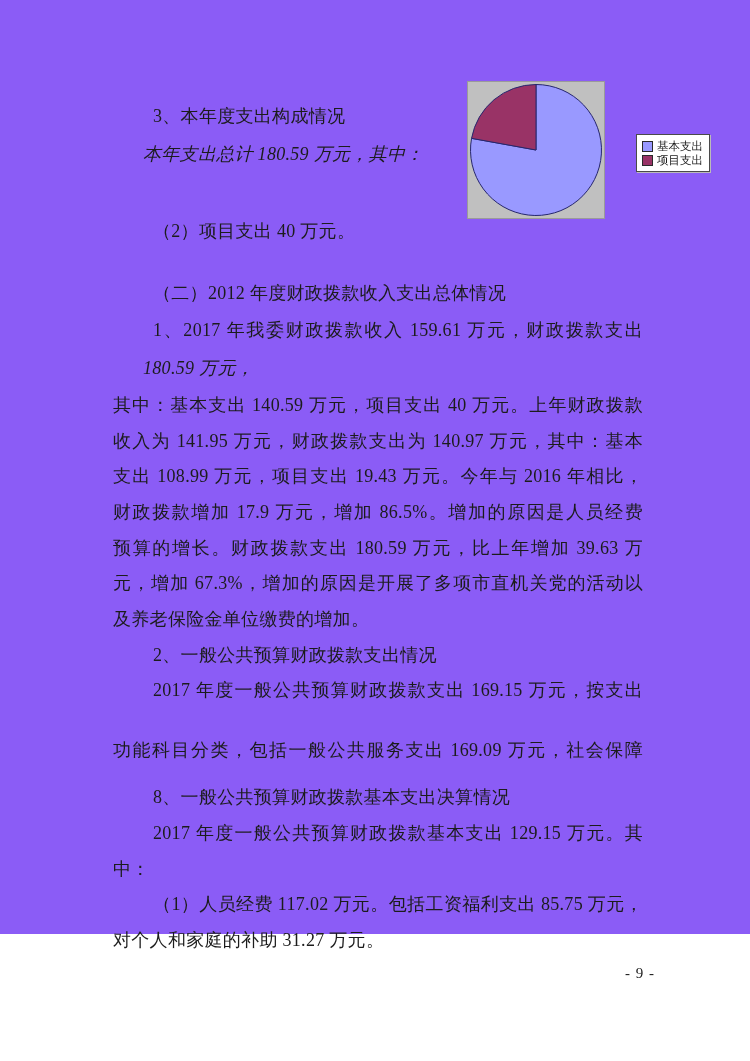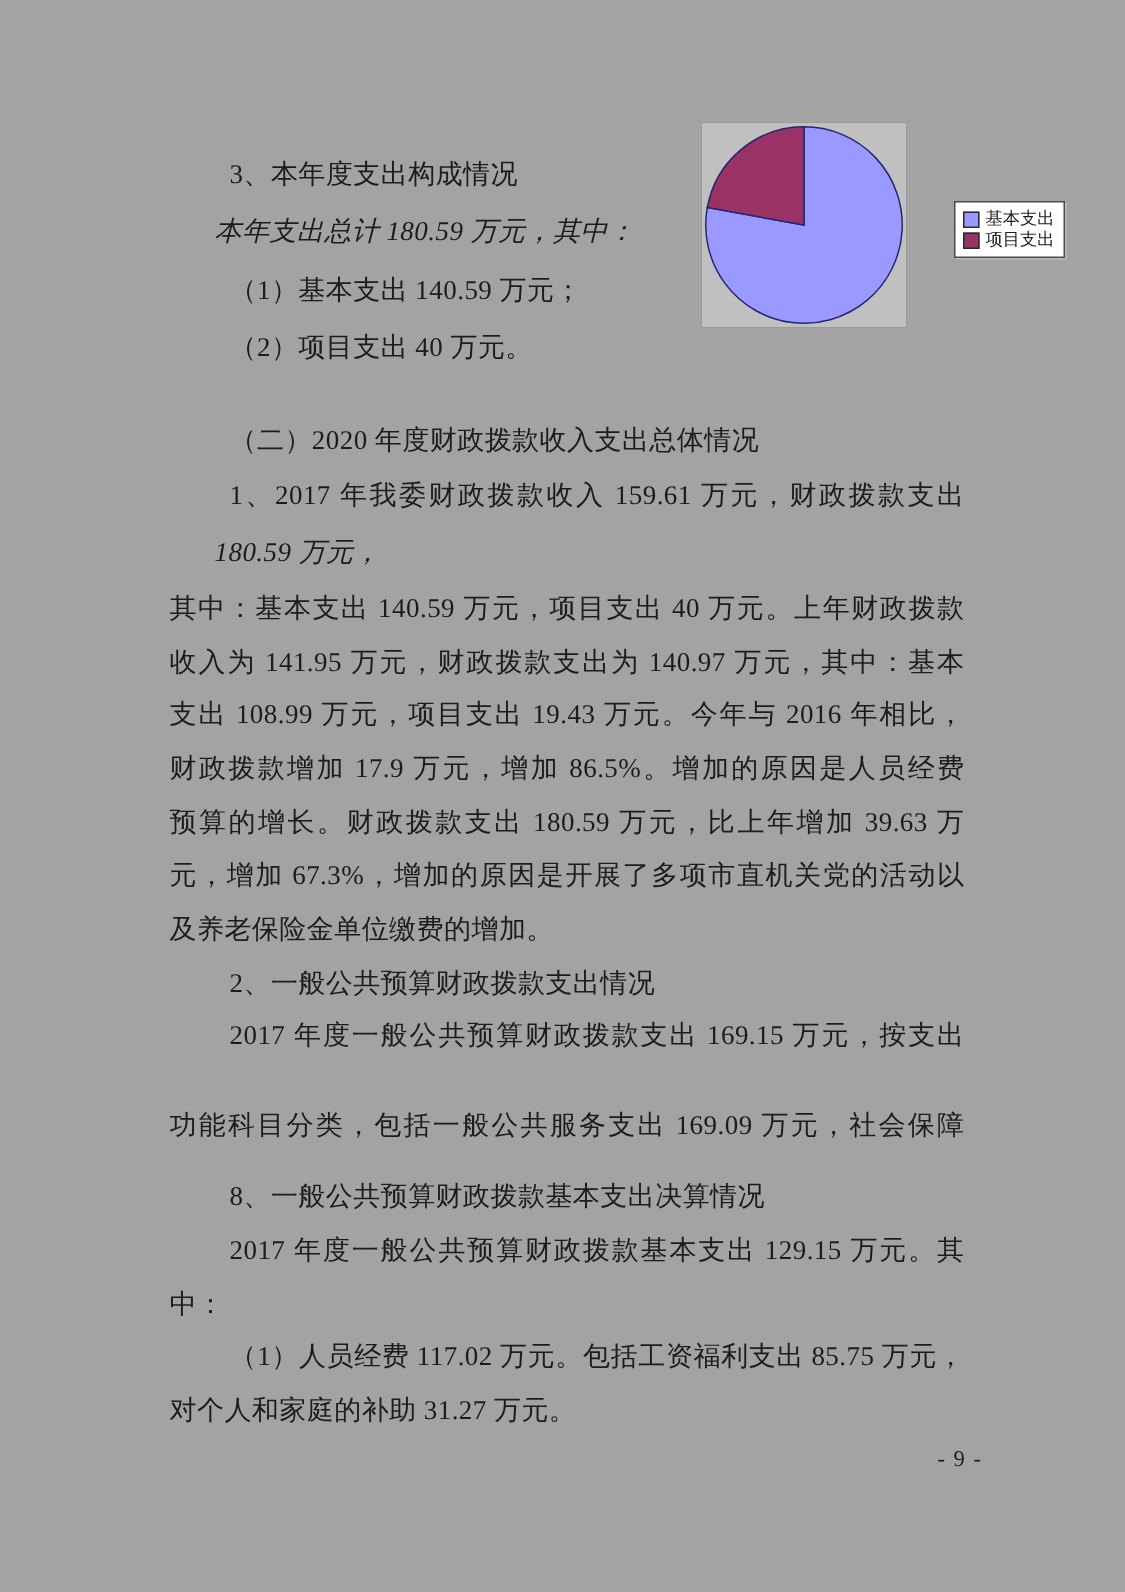--- a/index.html
+++ b/index.html
@@ -4,21 +4,21 @@
 <style>
   html,body{margin:0;padding:0;}
   body{
     width:750px;height:1061px;
     background:#ffffff;
     font-family:"Liberation Serif","DejaVu Serif",serif;
     color:#1c1c1c;
     position:relative;
     overflow:hidden;
   }
-  .page{position:absolute;left:0;top:0;width:750px;height:1061px;background:#a3a3a3;}
+  .page{position:absolute;left:0;top:0;width:750px;height:934px;background:#8b5cf6;}
   
   .ln{
     position:absolute;
     left:113px;
     width:530px;
     height:24px;
     line-height:24px;
     font-size:18px;
     letter-spacing:0.3px;
     white-space:nowrap;
@@ -71,24 +71,23 @@
     text-align:center;
   }
 </style>
 </head>
 <body>
 
 <div class="page">
 
   <div class="ln ia" style="top:104px">3、本年度支出构成情况</div>
   <div class="ln ib" style="top:142px">本年支出总计 180.59 万元，其中：</div>
-  <div class="ln ia" style="top:181px">（1）基本支出 140.59 万元；</div>
   <div class="ln ia" style="top:219px">（2）项目支出 40 万元。</div>
 
-  <div class="ln ia" style="top:281px">（二）2020 年度财政拨款收入支出总体情况</div>
+  <div class="ln ia" style="top:281px">（二）2012 年度财政拨款收入支出总体情况</div>
   <div class="ln ia j" style="top:318px">1、2017 年我委财政拨款收入 159.61 万元，财政拨款支出</div>
   <div class="ln ib" style="top:356px">180.59 万元，</div>
   <div class="ln j" style="top:393px">其中：基本支出 140.59 万元，项目支出 40 万元。上年财政拨款</div>
   <div class="ln j" style="top:429px">收入为 141.95 万元，财政拨款支出为 140.97 万元，其中：基本</div>
   <div class="ln j" style="top:464px">支出 108.99 万元，项目支出 19.43 万元。今年与 2016 年相比，</div>
   <div class="ln j" style="top:500px">财政拨款增加 17.9 万元，增加 86.5%。增加的原因是人员经费</div>
   <div class="ln j" style="top:536px">预算的增长。财政拨款支出 180.59 万元，比上年增加 39.63 万</div>
   <div class="ln j" style="top:571px">元，增加 67.3%，增加的原因是开展了多项市直机关党的活动以</div>
   <div class="ln" style="top:607px">及养老保险金单位缴费的增加。</div>
 

